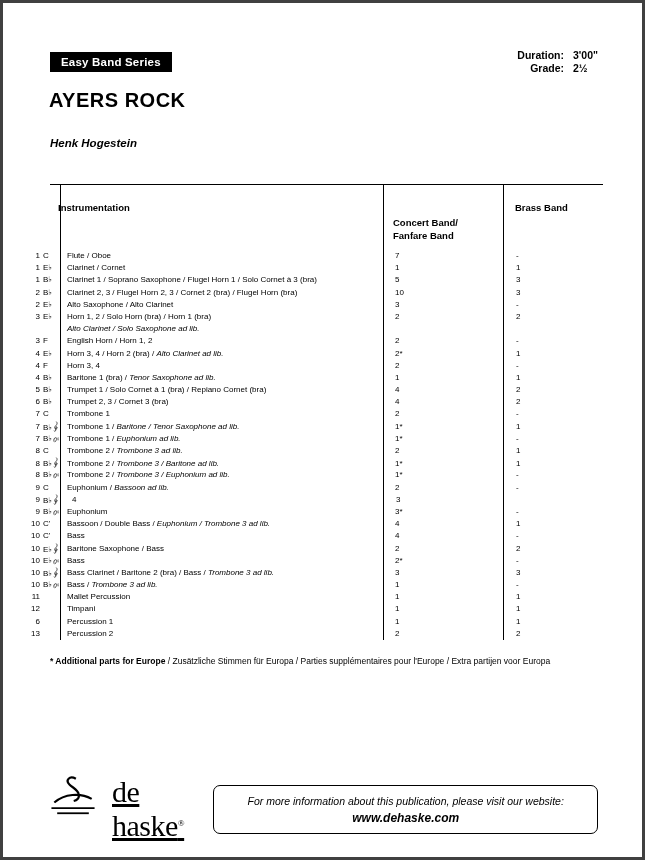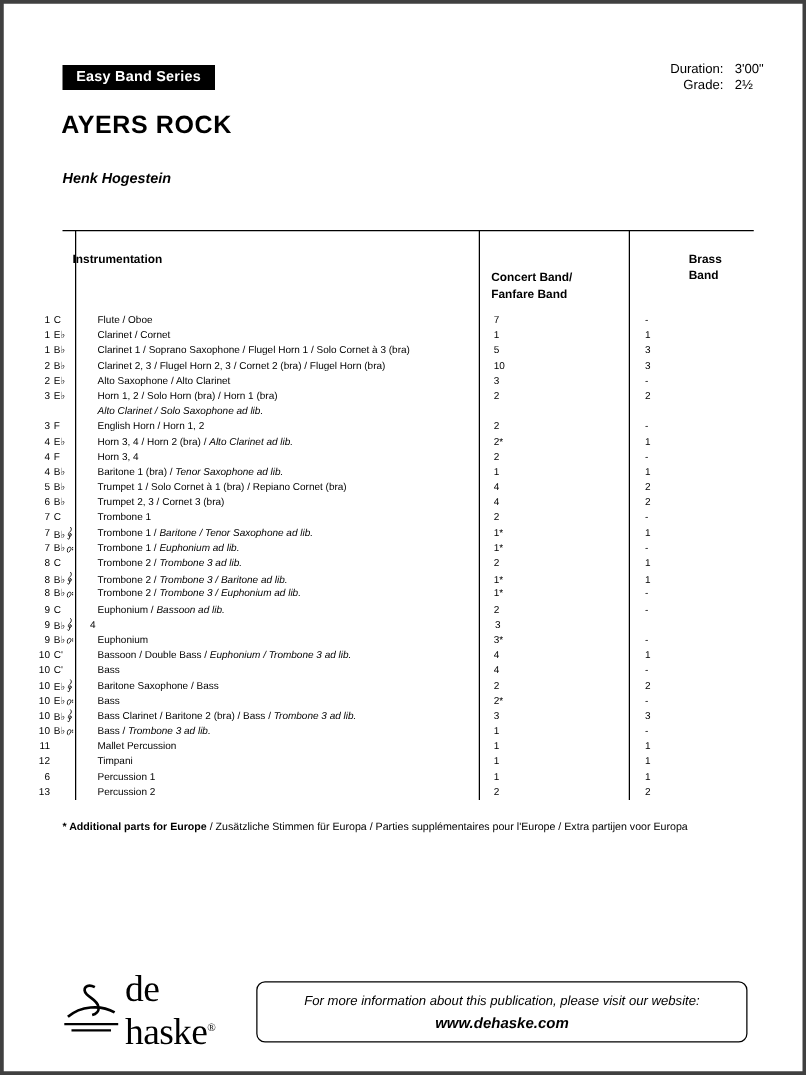--- a/index.html
+++ b/index.html
@@ -7,62 +7,62 @@
     position:relative; width:645px; height:860px; background:#fff;
     font-family:"Liberation Sans","DejaVu Sans",sans-serif; color:#000;
     border:3px solid #404040; box-sizing:border-box; overflow:hidden;
   }
   
   .series-badge {
     position:absolute; left:47px; top:49px; background:#000; color:#fff;
     font-weight:bold; font-size:11.5px; padding:4px 11px; letter-spacing:.2px;
   }
   .meta {
-    position:absolute; top:46px; right:31px; display:grid;
+    position:absolute; top:46px; right:44px; display:grid;
     grid-template-columns:auto auto; column-gap:9px; row-gap:1px;
-    font-size:10.5px; font-weight:normal;
+    font-size:10.5px; font-weight:bold;
   }
   .meta .lbl { text-align:right; }
   .title { position:absolute; left:46px; top:86px; margin:0; font-size:20px; font-weight:bold; letter-spacing:.5px; }
   .composer { position:absolute; left:47px; top:134px; font-size:11.5px; font-weight:bold; font-style:italic; }
 
   
   .table { position:absolute; left:24px; top:181px; width:576px; }
   .rule-top { position:absolute; top:0; left:23px; right:0; height:1px; background:#000; }
   .vline { position:absolute; top:0; bottom:0; width:1px; background:#000; }
   .v1 { left:33px; } .v2 { left:356px; } .v3 { left:476px; }
   .thead {
     display:grid; grid-template-columns:356px 120px 100px;
     padding-top:17px; height:66px; box-sizing:border-box;
     font-size:9.5px; font-weight:bold; line-height:13px;
   }
   .h-instr { padding-left:31px; }
   .h-concert { padding-left:10px;margin-top:15px; }
-  .h-brass { padding-left:12px;margin-left:36px; }
+  .h-brass { padding-left:12px; }
   .trow {
     display:grid; grid-template-columns:13px 20px 323px 120px 100px;
     height:12.2px; align-items:center; font-size:8px; line-height:12.2px;
   }
   .c-num { text-align:right; white-space:nowrap; }
   .c-key { padding-left:3px; white-space:nowrap; }
-  .c-name { padding-left:18px; white-space:nowrap; overflow:hidden; }
+  .c-name { padding-left:7px; white-space:nowrap; overflow:hidden; }
   .c-concert { padding-left:12px; }
   .c-brass { padding-left:13px; }
   .clef { margin-left:1px; vertical-align:-2px; }
 
   
   .footnote { position:absolute; left:47px; top:653px; font-size:8.5px; margin:0; }
   .footnote b { font-weight:bold; }
 
   
   .footer {
     position:absolute; left:47px; right:44px; top:775px; height:62px;
     display:flex; align-items:center; justify-content:space-between;
   }
-  .logo { display:flex; align-items:center; gap:4px; }
+  .logo { display:flex; gap:16px;text-decoration:underline; }
   .logo-text {
     font-family:"Liberation Serif","DejaVu Serif",serif;
     font-size:30px; letter-spacing:-.5px;
   }
   .logo-reg { font-size:9px; vertical-align:10px; font-family:"Liberation Serif",serif; }
   .info-box {
     width:396px; box-sizing:border-box; border:1.3px solid #000; border-radius:7px;
     padding:9px 8px 8px 8px; text-align:center;font-style:italic;
   }
   .info-line { font-size:10.5px; margin-bottom:4px; }

